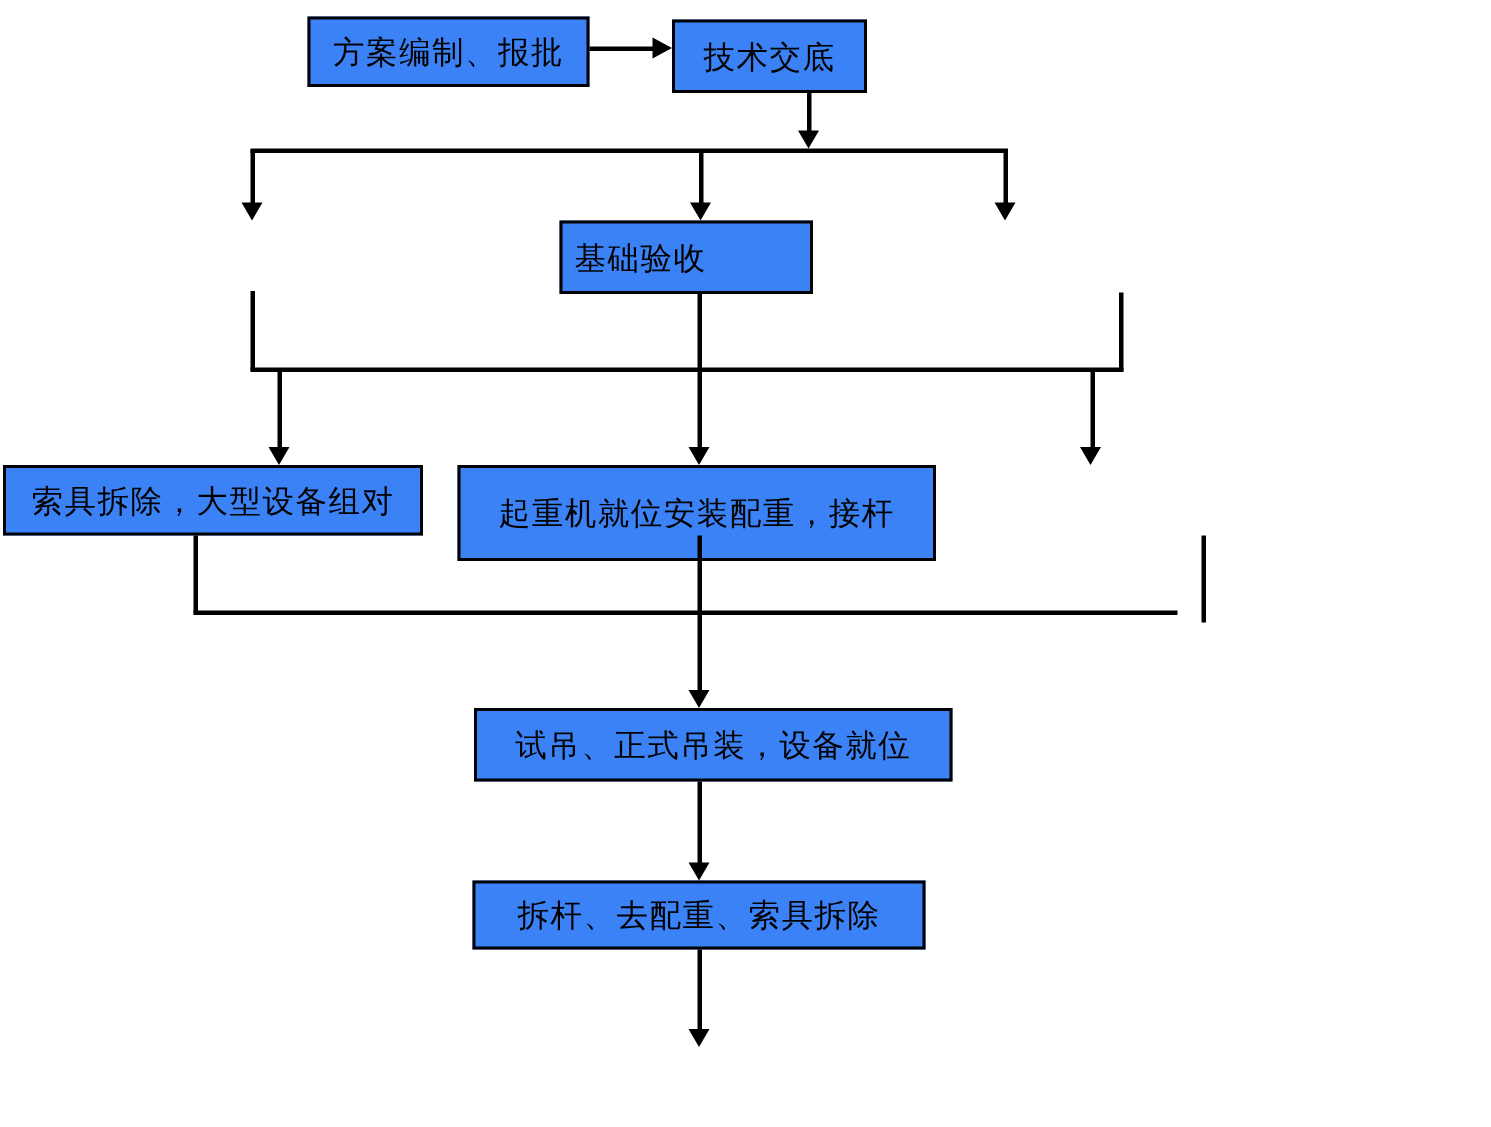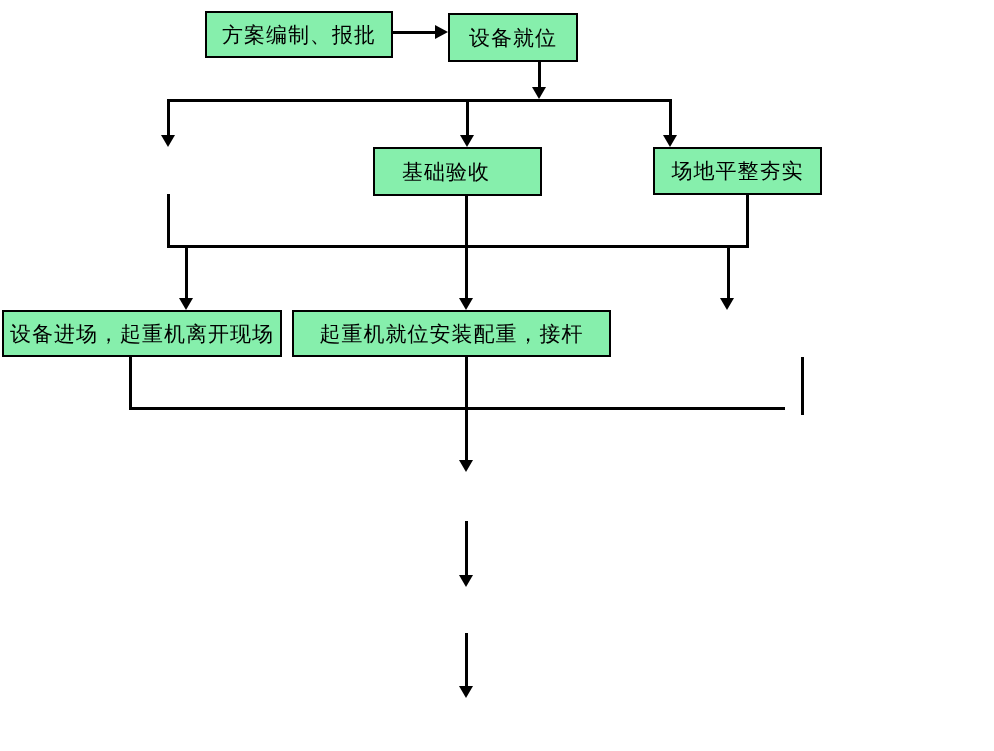--- a/index.html
+++ b/index.html
@@ -5,25 +5,25 @@
   html,body{margin:0;padding:0;background:#fff;}
   #canvas{
     position:relative;width:994px;height:751px;
     background:var(--bg,#ffffff);
     font-family:"Liberation Serif",serif;
     overflow:hidden;
   }
   .node{
     position:absolute;box-sizing:border-box;
     border:2px solid var(--line,#000);
-    background:#86efac;color:#000;
+    background:#3b82f6;color:#000;
     display:flex;align-items:center;justify-content:center;
     font-size:21px;white-space:nowrap;letter-spacing:1px;
   }
-  .node.align-left{justify-content:flex-start;padding-left:27px;}
+  .node.align-left{justify-content:flex-start;padding-left:8px;}
   .hline,.vline{position:absolute;background:var(--line,#000);}
   .hline{height:3px;}
   .vline{width:3px;}
   .arrow-down{
     position:absolute;width:0;height:0;
     border-left:7px solid transparent;border-right:7px solid transparent;
     border-top:12px solid var(--line,#000);
   }
   .arrow-right{
     position:absolute;width:0;height:0;
@@ -33,37 +33,40 @@
 </style>
 </head>
 <body>
 
 <div id="canvas">
 
   <div class="node" style="left:205px;top:11px;width:188px;height:47px">
     <span>方案编制、报批</span>
   </div>
   <div class="node" style="left:448px;top:13px;width:130px;height:49px">
-    <span>设备就位</span>
+    <span>技术交底</span>
   </div>
 
   <div class="node align-left" style="left:373px;top:147px;width:169px;height:49px">
     <span>基础验收</span>
   </div>
-  <div class="node" style="left:653px;top:147px;width:169px;height:48px">
-    <span>场地平整夯实</span>
-  </div>
 
   <div class="node" style="left:2px;top:310px;width:280px;height:47px">
-    <span>设备进场，起重机离开现场</span>
+    <span>索具拆除，大型设备组对</span>
   </div>
-  <div class="node" style="left:292px;top:310px;width:319px;height:47px">
+  <div class="node" style="left:305px;top:310px;width:319px;height:64px">
     <span>起重机就位安装配重，接杆</span>
   </div>
 
+  <div class="node" style="left:316px;top:472px;width:319px;height:49px">
+    <span>试吊、正式吊装，设备就位</span>
+  </div>
+  <div class="node" style="left:315px;top:587px;width:302px;height:46px">
+    <span>拆杆、去配重、索具拆除</span>
+  </div>
 
   <div class="hline" style="left:393px;top:31px;width:43px"></div>
   <div class="arrow-right" style="left:435px;top:25px"></div>
 
   <div class="vline" style="left:538px;top:62px;height:26px"></div>
   <div class="arrow-down" style="left:532px;top:87px"></div>
 
   <div class="hline" style="left:167px;top:99px;width:505px"></div>
   <div class="vline" style="left:167px;top:100px;height:36px"></div>
   <div class="arrow-down" style="left:161px;top:135px"></div>

